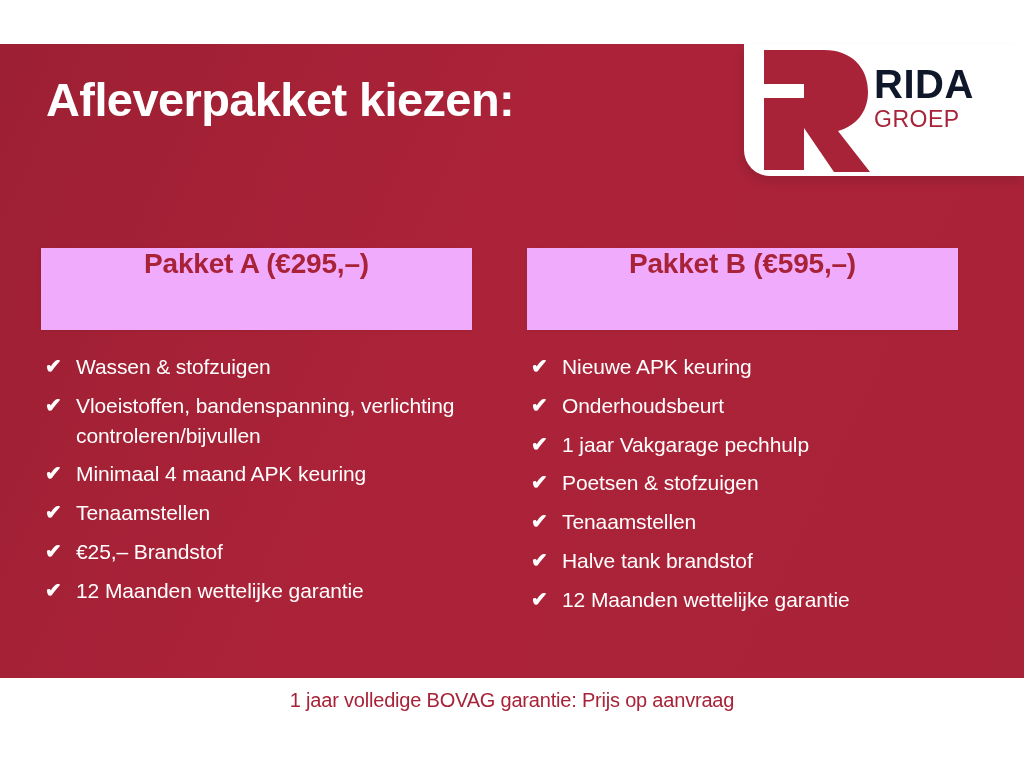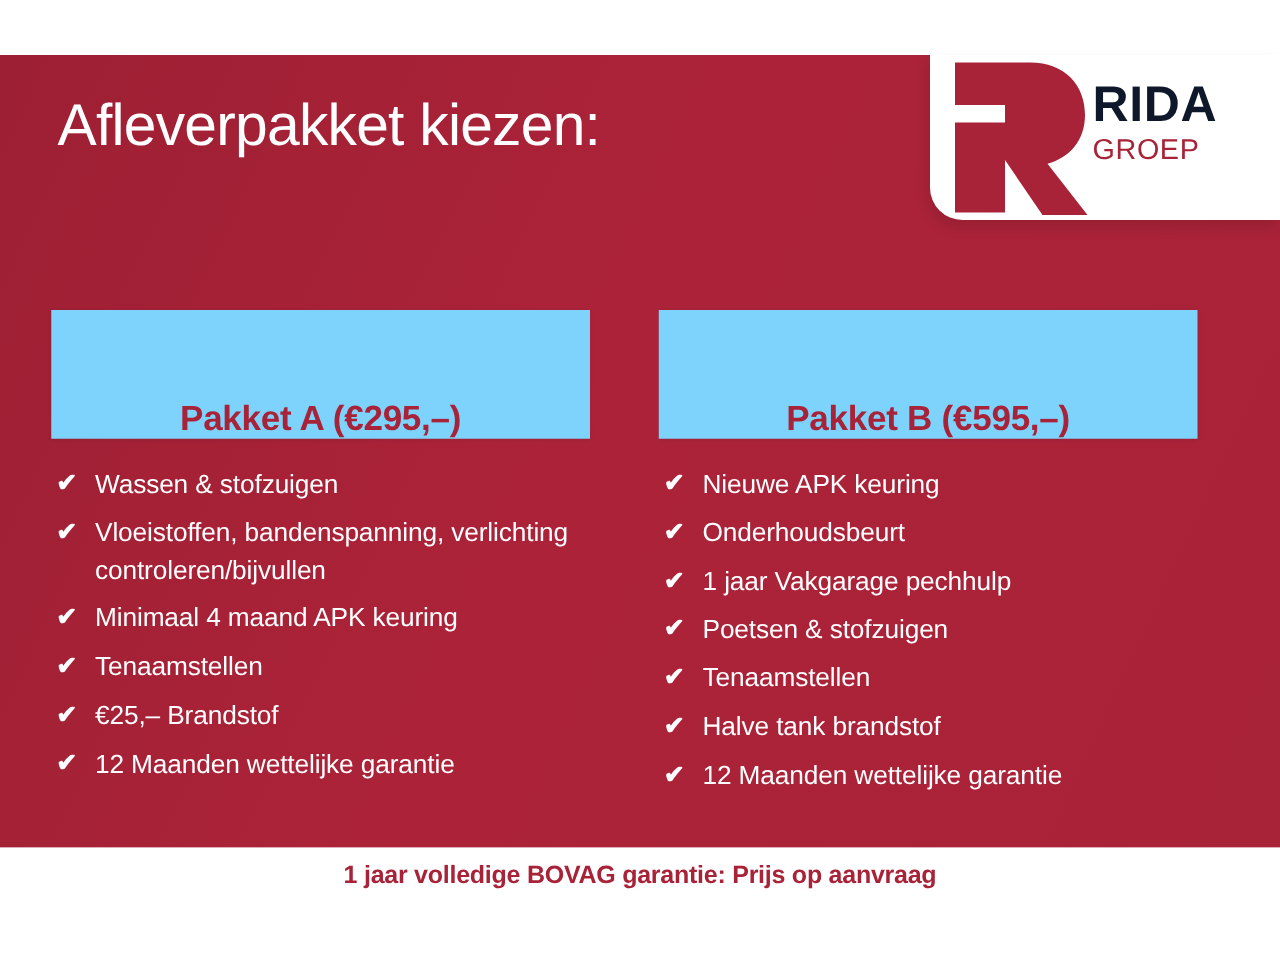--- a/index.html
+++ b/index.html
@@ -31,21 +31,21 @@
     background-image: linear-gradient(115deg, #9d1f33 0%, #ac2339 45%, #a82238 100%);
   }
 
   
   .headline {
     position: absolute;
     left: 46px;
     top: 75px;
     color: #ffffff;
     font-size: 47px;
-    font-weight: 400;
+    font-weight: 700;
     letter-spacing: -0.6px;
     line-height: 1.05;
     white-space: nowrap;
   }
 
   
   .logo-plate {
     position: absolute;
     left: 744px;
     top: 44px;
@@ -88,24 +88,24 @@
 
   
   .col {
     position: absolute;
     top: 248px;
   }
   .col-a { left: 41px;  width: 431px; }
   .col-b { left: 527px; width: 431px; }
 
   .pkg-header {
-    height: 103px;
-    background: #7dd3fc;
+    height: 82px;
+    background: #f0abfc;
     display: flex;
-    align-items: flex-end;
+    align-items: flex-start;
     justify-content: center;
     box-shadow: 0 1px 3px rgba(0,0,0,0.08);
   }
   .pkg-title {
     color: #A82238;
     font-size: 28px;
     font-weight: 700;
     letter-spacing: -0.2px;
     white-space: nowrap;
   }
@@ -145,21 +145,21 @@
     height: 90px;
     background: #ffffff;
     display: flex;
     align-items: flex-start;
     justify-content: center;
   }
   .footer-text {
     margin-top: 11px;
     color: #A82238;
     font-size: 20px;
-    font-weight: 700;
+    font-weight: 400;
     letter-spacing: -0.2px;
     white-space: nowrap;
   }
 </style>
 </head>
 <body>
 
 <div class="slide">
 
   <div class="red-panel"></div>

